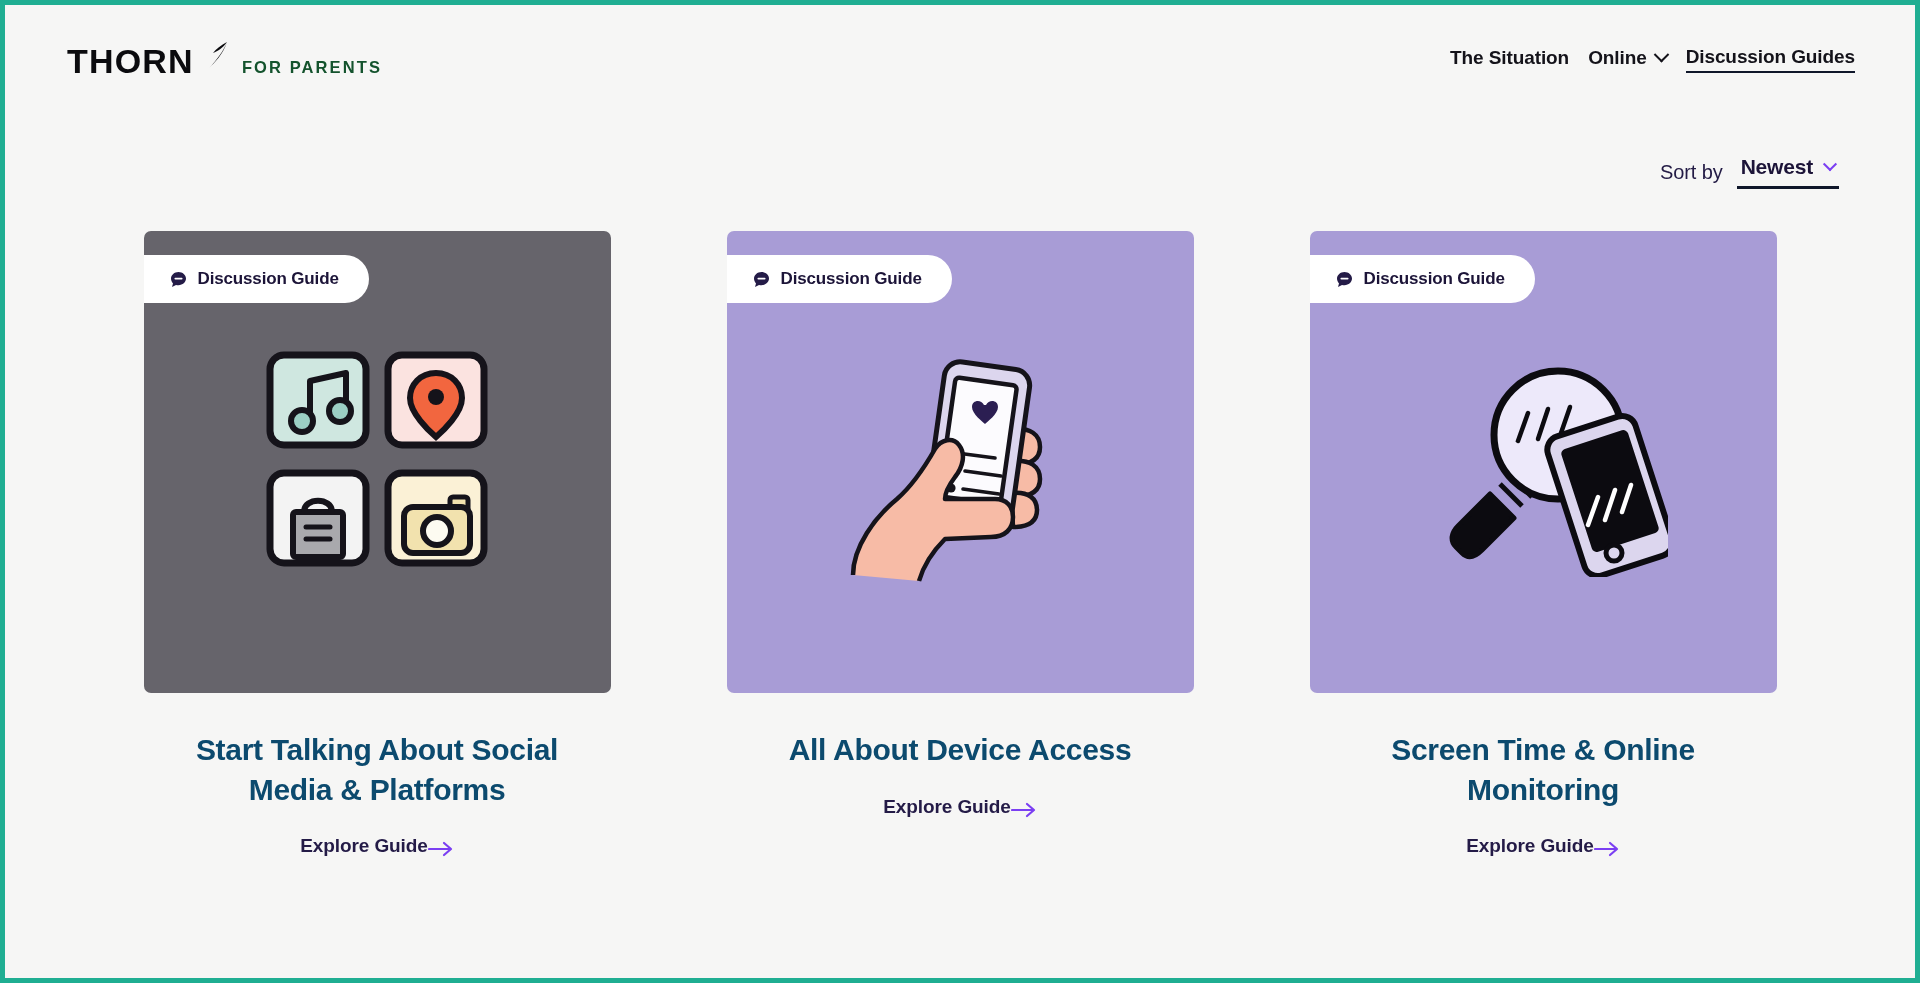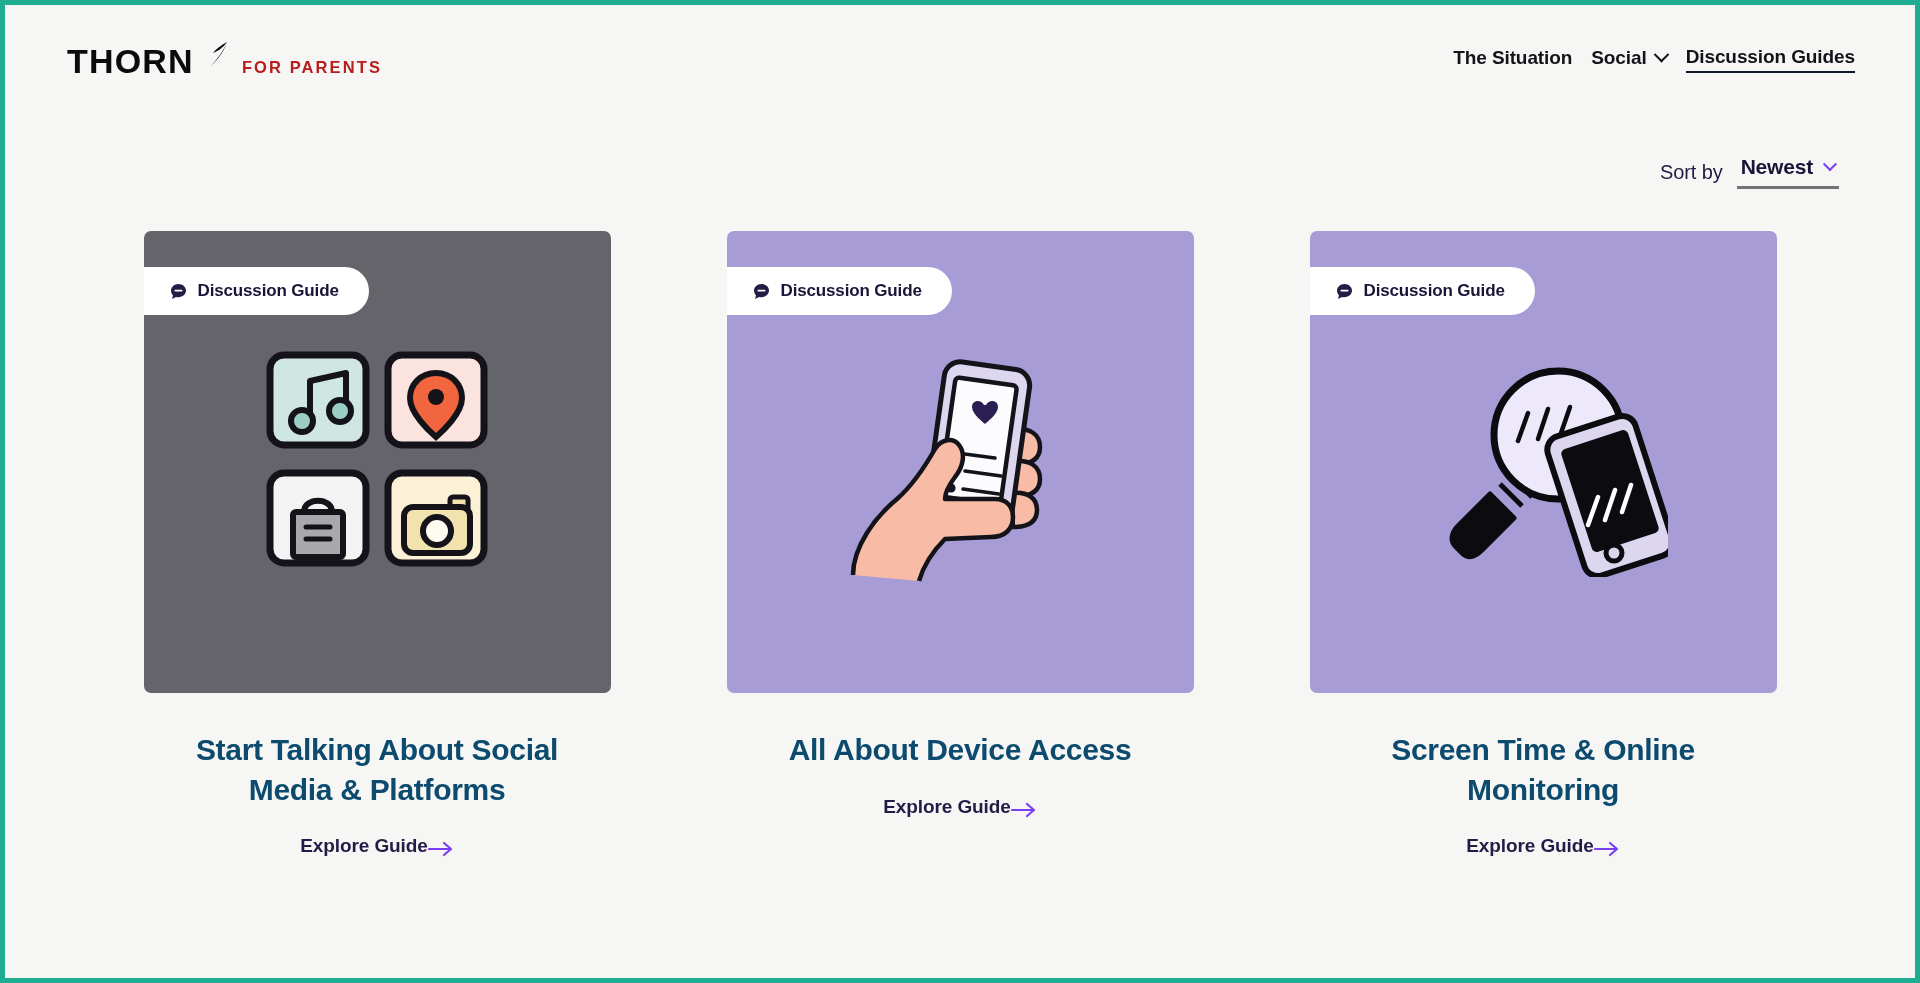--- a/index.html
+++ b/index.html
@@ -52,21 +52,21 @@
 
   .logo-spark {
     margin: 0 12px 8px 10px;
     display: inline-block;
   }
 
   .logo-sub {
     font-size: 16.5px;
     font-weight: 700;
     letter-spacing: 2.1px;
-    color: #b91c1c;
+    color: #14532d;
     line-height: 1;
     margin-bottom: 3px;
   }
 
   .nav {
     display: flex;
     align-items: center;
     gap: 19px;
   }
 
@@ -110,21 +110,21 @@
     font-size: 20px;
     font-weight: 400;
     color: #231B45;
     letter-spacing: -0.1px;
   }
 
   .sort-select {
     display: flex;
     align-items: center;
     gap: 12px;
-    border-bottom: 3px solid #737373;
+    border-bottom: 3px solid #0f172a;
     padding: 0 4px 7px 4px;
     cursor: pointer;
   }
 
   .sort-value {
     font-size: 21px;
     font-weight: 700;
     color: #1C1438;
     letter-spacing: -0.2px;
   }
@@ -161,21 +161,21 @@
     border-radius: 7px;
     position: relative;
     overflow: hidden;
     display: flex;
     align-items: center;
     justify-content: center;
   }
 
   .badge {
     position: absolute;
-    top: 36px;
+    top: 24px;
     left: 0;
     background: #FFFFFF;
     border-radius: 0 26px 26px 0;
     height: 48px;
     display: flex;
     align-items: center;
     gap: 11px;
     padding: 0 30px 0 26px;
   }
 
@@ -229,21 +229,21 @@
         </svg>
       </span>
       <span class="logo-sub">FOR PARENTS</span>
     </div>
 
     <nav class="nav">
       <div class="nav-item">
         <span>The Situation</span>
       </div>
       <div class="nav-item">
-        <span>Social</span>
+        <span>Online</span>
         <span class="chev"></span>
       </div>
       <div class="nav-item active">
         <span>Discussion Guides</span>
       </div>
     </nav>
   </div>
 
   <div class="sortrow">
     <span class="sort-label">Sort by</span>

